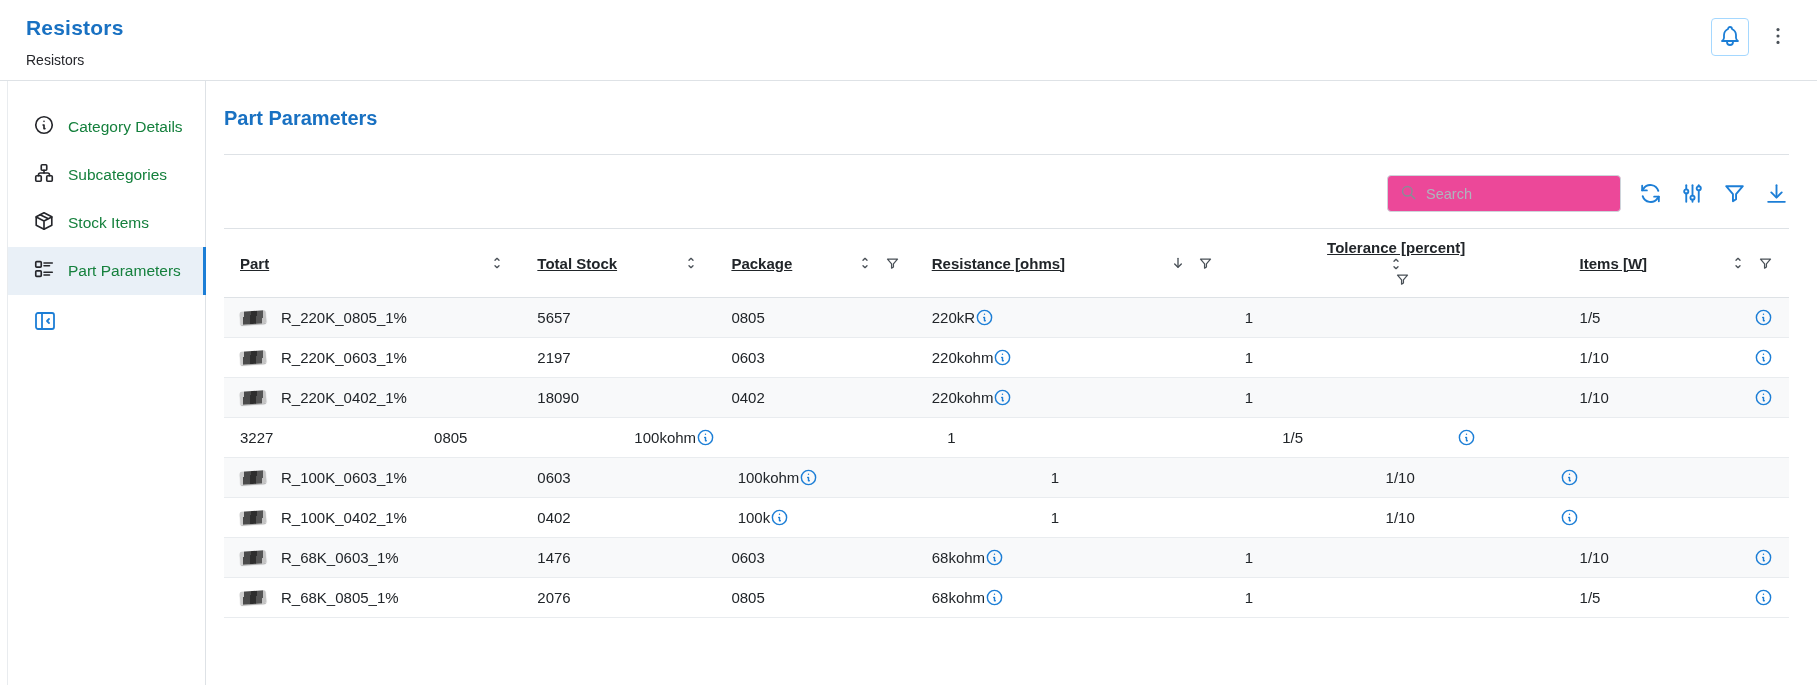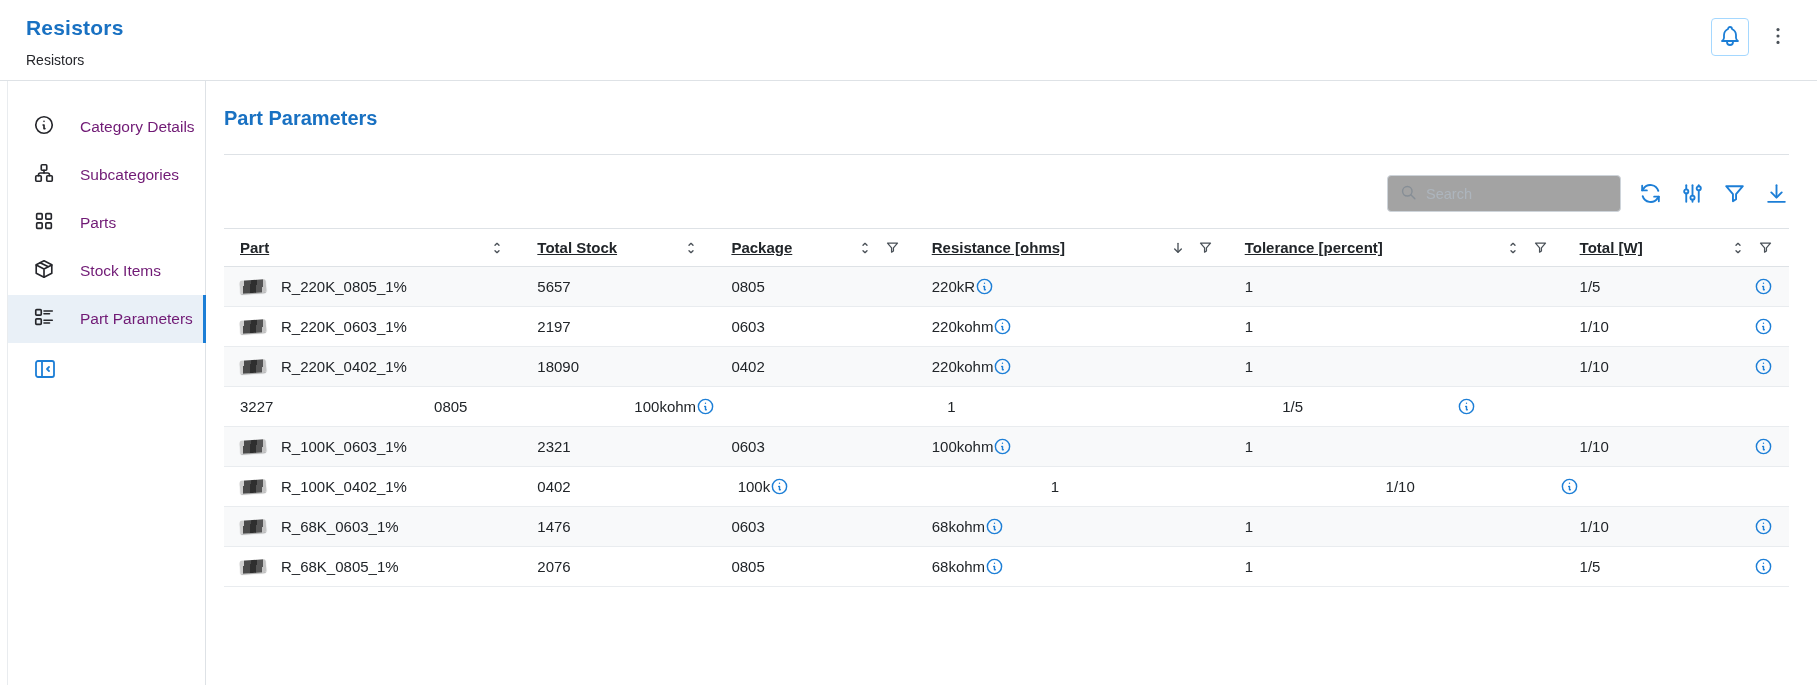--- a/index.html
+++ b/index.html
@@ -16,36 +16,36 @@
   .bell-btn svg { width: 24px; height: 24px; }
   .dots-btn { width: 26px; height: 38px; display: flex; align-items: center; justify-content: center; color: #495057; cursor: pointer; background:none; border:none; }
   .dots-btn svg { width: 22px; height: 22px; }
   .header-sep { border-bottom: 1px solid #dee2e6; }
 
   
   .panel { display: flex; height: 604px; margin-left: 7px; border-left: 1px solid #e9ecef; }
 
   
   .sidebar { width: 198px; flex: 0 0 198px; border-right: 1px solid #dee2e6; padding-top: 22px; }
-  .nav-item { position: relative; display: flex; align-items: center; gap: 25px; padding: 11px 10px 11px 25px;
-    font-size: 15.5px; color: #701a75; cursor: pointer; }
+  .nav-item { position: relative; display: flex; align-items: center; gap: 13px; padding: 11px 10px 11px 25px;
+    font-size: 15.5px; color: #15803d; cursor: pointer; }
   .nav-item svg { width: 22px; height: 22px; flex: 0 0 22px; color: #25262b; }
   .nav-item.active { background: #e9f0f7; }
   .nav-item.active::after { content: ""; position: absolute; right: -1px; top: 0; bottom: 0; width: 3px; background: #1c7ed6; }
   .collapse-btn { margin: 14px 0 0 25px; width: 24px; height: 24px; color: #1c7ed6; background: none; border: none; cursor: pointer; padding: 0; }
   .collapse-btn svg { width: 24px; height: 24px; }
 
   
   .main { flex: 1; min-width: 0; padding: 26px 28px 0 18px; display: flex; flex-direction: column; }
   .section-title { color: #1971c2; font-size: 20px; font-weight: 700; }
   .title-sep { border: none; border-top: 1px solid #dee2e6; margin: 24px 0 0 0; }
 
   .toolbar { display: flex; justify-content: flex-end; align-items: center; margin: 20px 0 16px 0; }
   .search-box { display: flex; align-items: center; gap: 8px; width: 234px; height: 37px;
-    border: 1px solid #ced4da; border-radius: 4px; padding: 0 11px; color: #868e96; background: #a3a3a3; }
+    border: 1px solid #ced4da; border-radius: 4px; padding: 0 11px; color: #868e96; background: #ec4899; }
   .search-box svg { width: 19px; height: 19px; flex: 0 0 19px; }
   .search-box input { flex: 1; min-width: 0; border: none; outline: none; font-size: 14.5px; color: #212529;
     font-family: "Liberation Sans", "DejaVu Sans", sans-serif; background: transparent; }
   .search-box input::placeholder { color: #adb5bd; }
   .tool-btn { width: 26px; height: 26px; margin-left: 16px; color: #1c7ed6; background: none; border: none; cursor: pointer; padding: 0; }
   .tool-btn svg { width: 25px; height: 25px; }
 
   
   .table { width: 100%; }
   .thead { display: flex; border-top: 1px solid #dee2e6; border-bottom: 1px solid #dee2e6; text-decoration: underline; }
@@ -123,31 +123,20 @@
           <rect x="3" y="15" width="6" height="6" rx="1"></rect>
             <rect x="15" y="15" width="6" height="6" rx="1"></rect>
           <rect x="9" y="3" width="6" height="6" rx="1"></rect>
           <path d="M6 15v-1a2 2 0 0 1 2-2h8a2 2 0 0 1 2 2v1"></path>
             <line x1="12" y1="9" x2="12" y2="12"></line>
         </svg>
       </span>
       <span>Subcategories</span>
     </div>
 
-    <div class="nav-item">
-      <span>
-        <svg viewBox="0 0 24 24" fill="none" stroke="currentColor" stroke-width="1.8" stroke-linecap="round" stroke-linejoin="round" width="22" height="22">
-          <rect x="4" y="4" width="6" height="6" rx="1"></rect>
-            <rect x="14" y="4" width="6" height="6" rx="1"></rect>
-          <rect x="4" y="14" width="6" height="6" rx="1"></rect>
-            <rect x="14" y="14" width="6" height="6" rx="1"></rect>
-        </svg>
-      </span>
-      <span>Parts</span>
-    </div>
 
     <div class="nav-item">
       <span>
         <svg viewBox="0 0 24 24" fill="none" stroke="currentColor" stroke-width="1.8" stroke-linecap="round" stroke-linejoin="round" width="22" height="22">
           <path d="M12 3l8.5 4.25v9.5L12 21l-8.5-4.25v-9.5L12 3z"></path>
           <path d="M12 12l8.5-4.25M12 12v9M12 12L3.5 7.75"></path>
           <path d="M7.75 5.1l8.5 4.25"></path>
         </svg>
       </span>
       <span>Stock Items</span>
@@ -285,38 +274,38 @@
                 <path d="M7 13.5l5 5 5-5"></path>
             </svg>
           </span>
           <span class="filter-icon">
             <svg viewBox="0 0 24 24" fill="none" stroke="currentColor" stroke-width="2" stroke-linecap="round" stroke-linejoin="round" width="15" height="15">
               <path d="M4 5h16l-6.5 7.5v5l-3 2v-7L4 5z"></path>
             </svg>
           </span>
         </div>
 
-        <div class="th col-tol" style="justify-content:flex-end;">
+        <div class="th col-tol" style="justify-content:flex-end;flex-direction:column;">
           <span class="lbl">Tolerance [percent]</span>
           <span class="spacer"></span>
           <span class="sort-icon">
             <svg viewBox="0 0 24 24" fill="none" stroke="currentColor" stroke-width="2" stroke-linecap="round" stroke-linejoin="round" width="16" height="16">
               <path d="M9 8l3-3 3 3"></path>
                 <path d="M9 16l3 3 3-3"></path>
             </svg>
           </span>
           <span class="filter-icon">
             <svg viewBox="0 0 24 24" fill="none" stroke="currentColor" stroke-width="2" stroke-linecap="round" stroke-linejoin="round" width="15" height="15">
               <path d="M4 5h16l-6.5 7.5v5l-3 2v-7L4 5z"></path>
             </svg>
           </span>
         </div>
 
         <div class="th col-power" style="justify-content:flex-start;">
-          <span class="lbl">Total [W]</span>
+          <span class="lbl">Items [W]</span>
           <span class="spacer"></span>
           <span class="sort-icon">
             <svg viewBox="0 0 24 24" fill="none" stroke="currentColor" stroke-width="2" stroke-linecap="round" stroke-linejoin="round" width="16" height="16">
               <path d="M9 8l3-3 3 3"></path>
                 <path d="M9 16l3 3 3-3"></path>
             </svg>
           </span>
           <span class="filter-icon">
             <svg viewBox="0 0 24 24" fill="none" stroke="currentColor" stroke-width="2" stroke-linecap="round" stroke-linejoin="round" width="15" height="15">
               <path d="M4 5h16l-6.5 7.5v5l-3 2v-7L4 5z"></path>
@@ -456,21 +445,20 @@
         </span>
       </button>
     </div>
   </div>
 
   <div class="trow">
     <div class="td col-part">
       <span class="chip"></span>
       <span>R_100K_0603_1%</span>
     </div>
-    <div class="td col-stock">2321</div>
     <div class="td col-pkg">0603</div>
     <div class="td col-res">
       <span>100kohm</span>
       <button class="info-btn">
         <span>
           <svg viewBox="0 0 24 24" fill="none" stroke="currentColor" stroke-width="1.8" stroke-linecap="round" stroke-linejoin="round" width="19" height="19">
             <circle cx="12" cy="12" r="9"></circle>
                     <line x1="12" y1="8" x2="12" y2="8.01"></line>
                     <path d="M11 12h1v4h1"></path>
           </svg>

